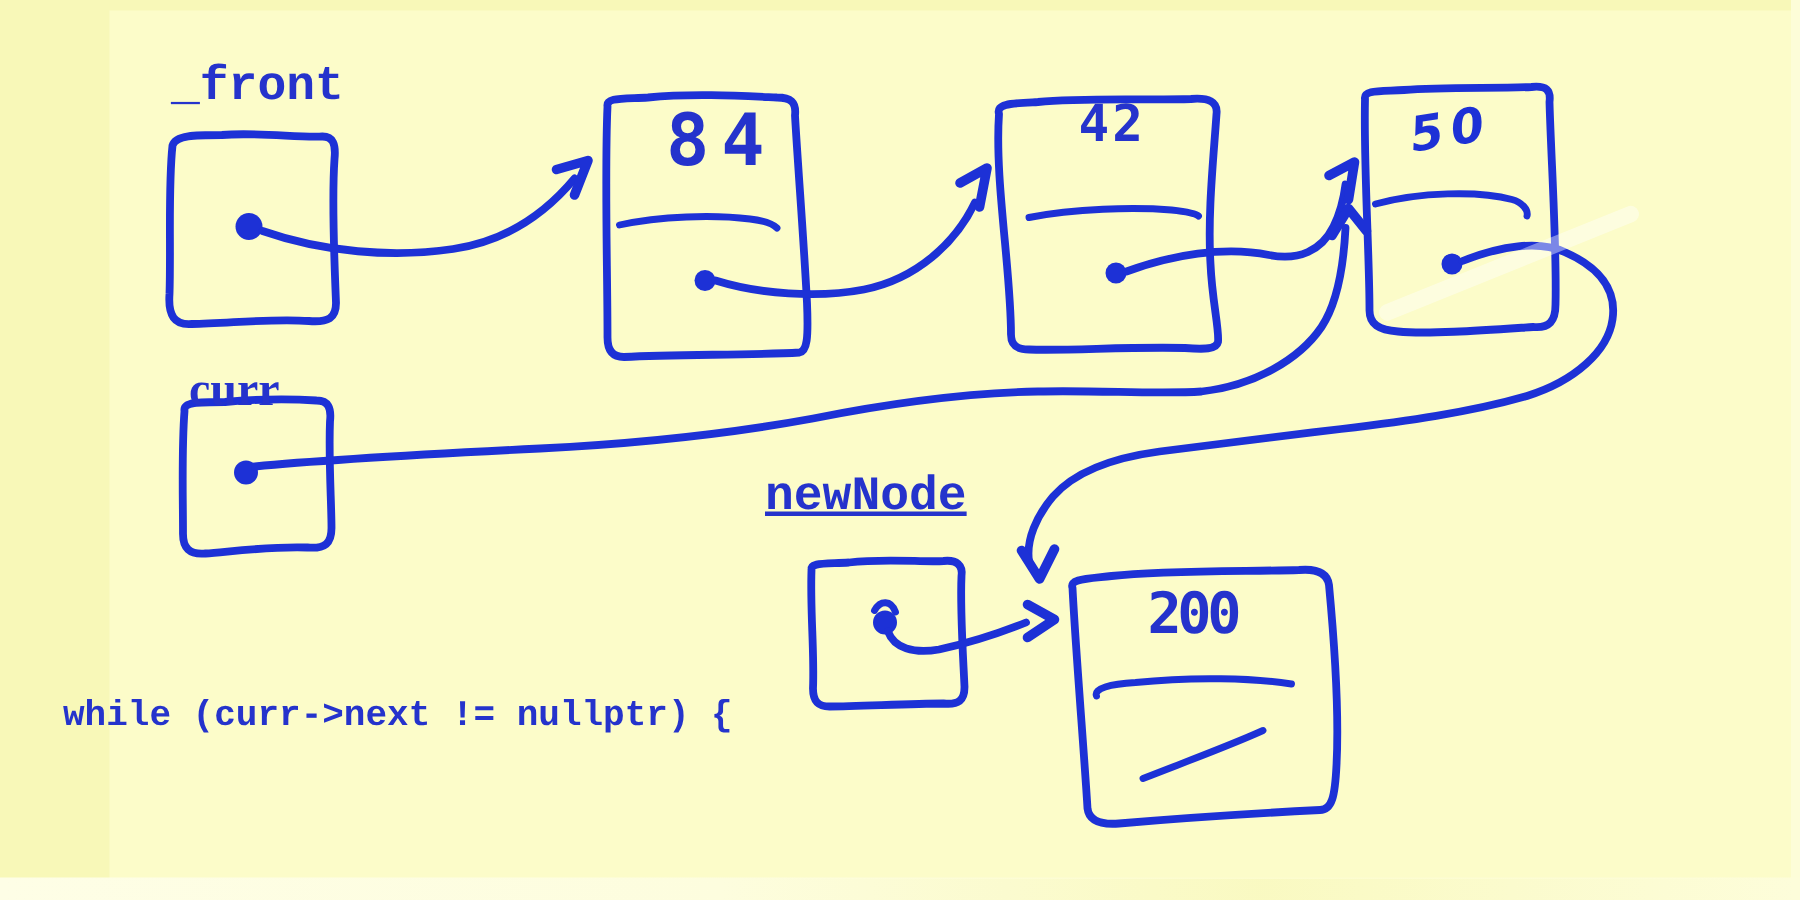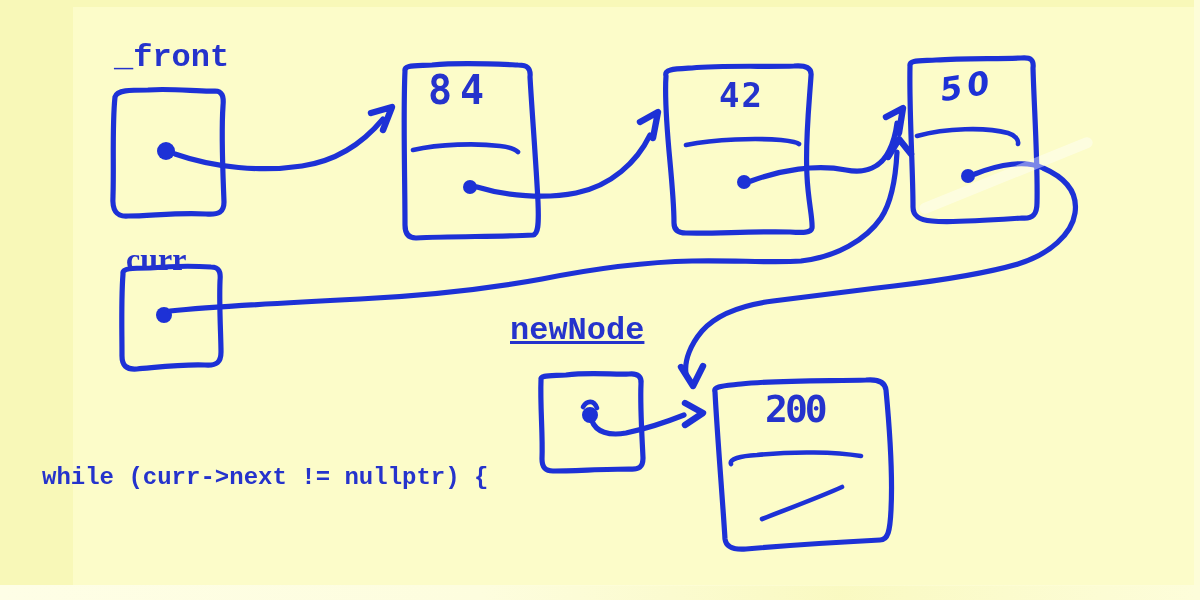--- a/index.html
+++ b/index.html
@@ -23,22 +23,22 @@
   .stroke{fill:none;stroke:#1d31d6;stroke-width:5.2;stroke-linecap:round;stroke-linejoin:round;}
   .stroke-thin{fill:none;stroke:#1d31d6;stroke-width:4.6;stroke-linecap:round;stroke-linejoin:round;}
   .arrowhead{fill:none;stroke:#1d31d6;stroke-width:6.4;stroke-linecap:round;stroke-linejoin:round;}
   .dot{fill:#1d31d6;stroke:none;}
   .txt{position:absolute;color:#2533cc;font-weight:bold;line-height:1;white-space:pre;}
   .label{font-size:32px;font-family:"Liberation Mono",monospace;}
   .label-front{left:114px;top:42px;}
   .label-curr{left:126px;top:243px;font-family:Liberation Serif, serif;}
   .label-newnode{left:510px;top:315px;text-decoration:underline;}
   .nodeval{font-family:"DejaVu Sans Mono",monospace;}
-  .val-84{left:428px;top:70px;font-size:40px;letter-spacing:8px;}
-  .val-42{left:719px;top:78px;font-size:34px;letter-spacing:2px;text-align:right;}
+  .val-84{left:444px;top:70px;font-size:48px;letter-spacing:8px;}
+  .val-42{left:719px;top:66px;font-size:34px;letter-spacing:2px;text-align:right;}
   .val-100{left:765px;top:390px;font-size:38px;letter-spacing:-3px;}
   .val-50{
     left:940px;top:70px;font-size:32px;letter-spacing:5px;
     font-family:"DejaVu Sans",sans-serif;font-style:italic;
     transform:rotate(-9deg);color:#1d31d6;
   }
   .code{
     position:absolute;left:42px;top:405px;
     font-size:24px;font-weight:bold;line-height:29px;
     color:#2533cc;white-space:pre;

